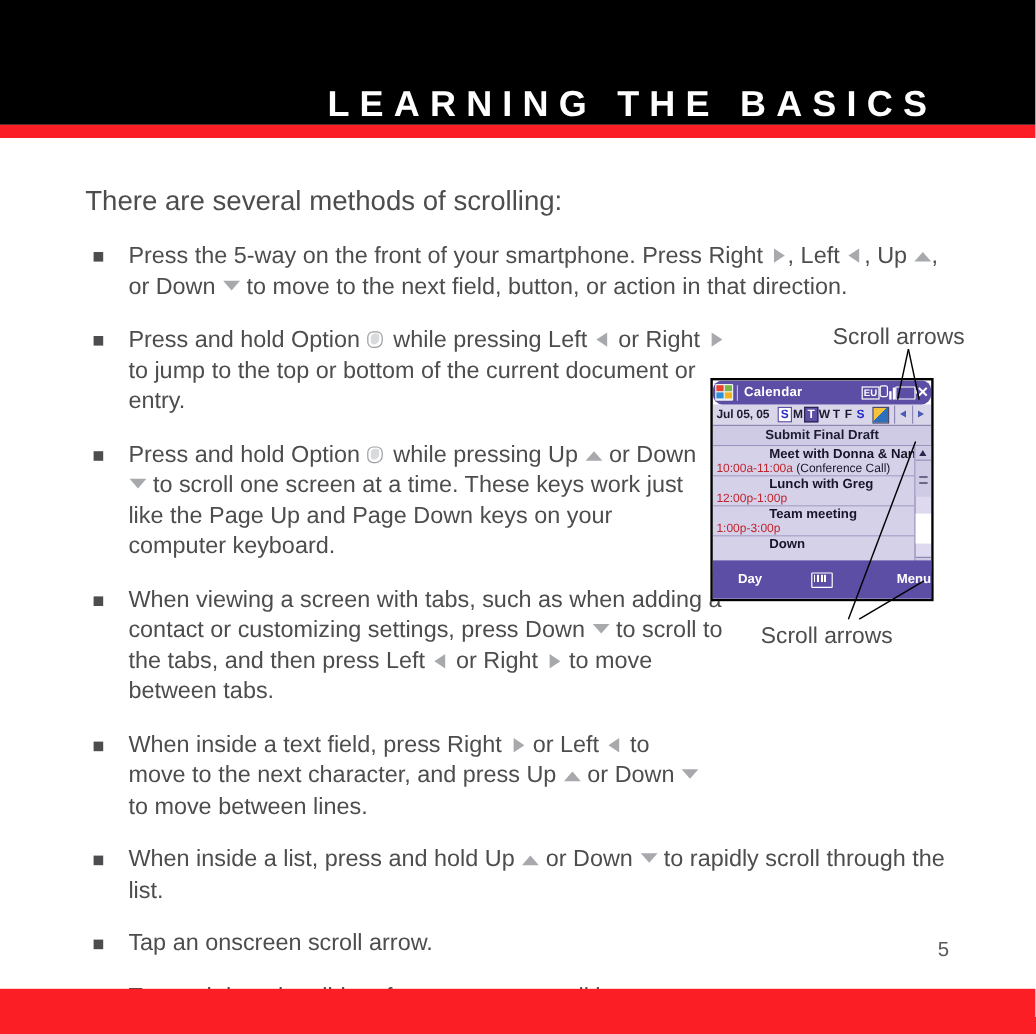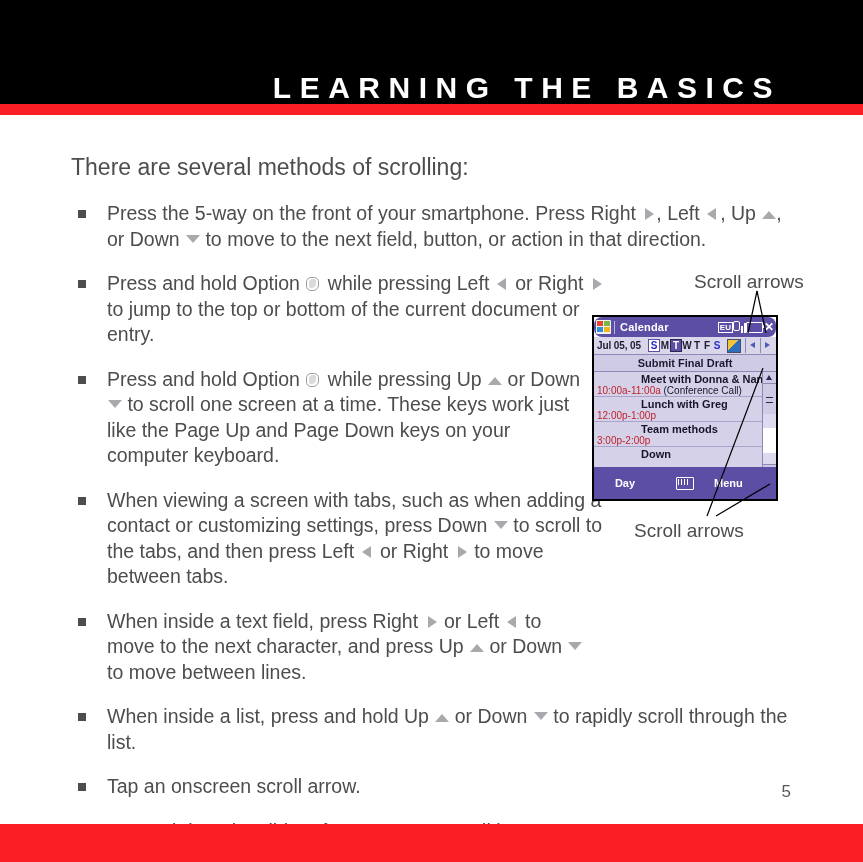--- a/index.html
+++ b/index.html
@@ -455,21 +455,21 @@
     position: relative;
     background: #5c4ea5;
   }
   .kbd-icon::after {
     content: "";
     position: absolute;
     left: 1px; top: 1px;
     width: 12px; height: 6px;
     background: repeating-linear-gradient(90deg,#ffffff 0 1.5px,#5c4ea5 1.5px 3px);
   }
-  .soft-right { width: 62px; text-align: left; }
+  .soft-right { width: 62px; text-align: right; }
 
   
   .callout-label {
     position: absolute;
     font-size: 19px;
     color: #4d4d4f;
     white-space: nowrap;
     font-family: "Liberation Sans", sans-serif;
   }
   #callout-top { left: 694px; top: 271px; }
@@ -576,22 +576,22 @@
     <div class="pda-list" id="appt-list">
         <div class="pda-appt">
           <div class="appt-title">Meet with Donna &amp; Nancy</div>
           <div class="appt-time">10:00a-11:00a<span class="appt-note"> (Conference Call)</span></div>
         </div>
         <div class="pda-appt">
           <div class="appt-title">Lunch with Greg</div>
           <div class="appt-time">12:00p-1:00p</div>
         </div>
         <div class="pda-appt">
-          <div class="appt-title">Team methods</div>
-          <div class="appt-time">3:00p-2:00p</div>
+          <div class="appt-title">Team meeting</div>
+          <div class="appt-time">1:00p-3:00p</div>
         </div>
         <div class="pda-appt">
           <div class="appt-title">Down</div>
         </div>
       </div>
     <div class="pda-scrollbar">
       <div class="sb-arrow up"></div>
       <div class="sb-thumb"></div>
       <div class="sb-track-light"></div>
       <div class="sb-arrow down"></div>

